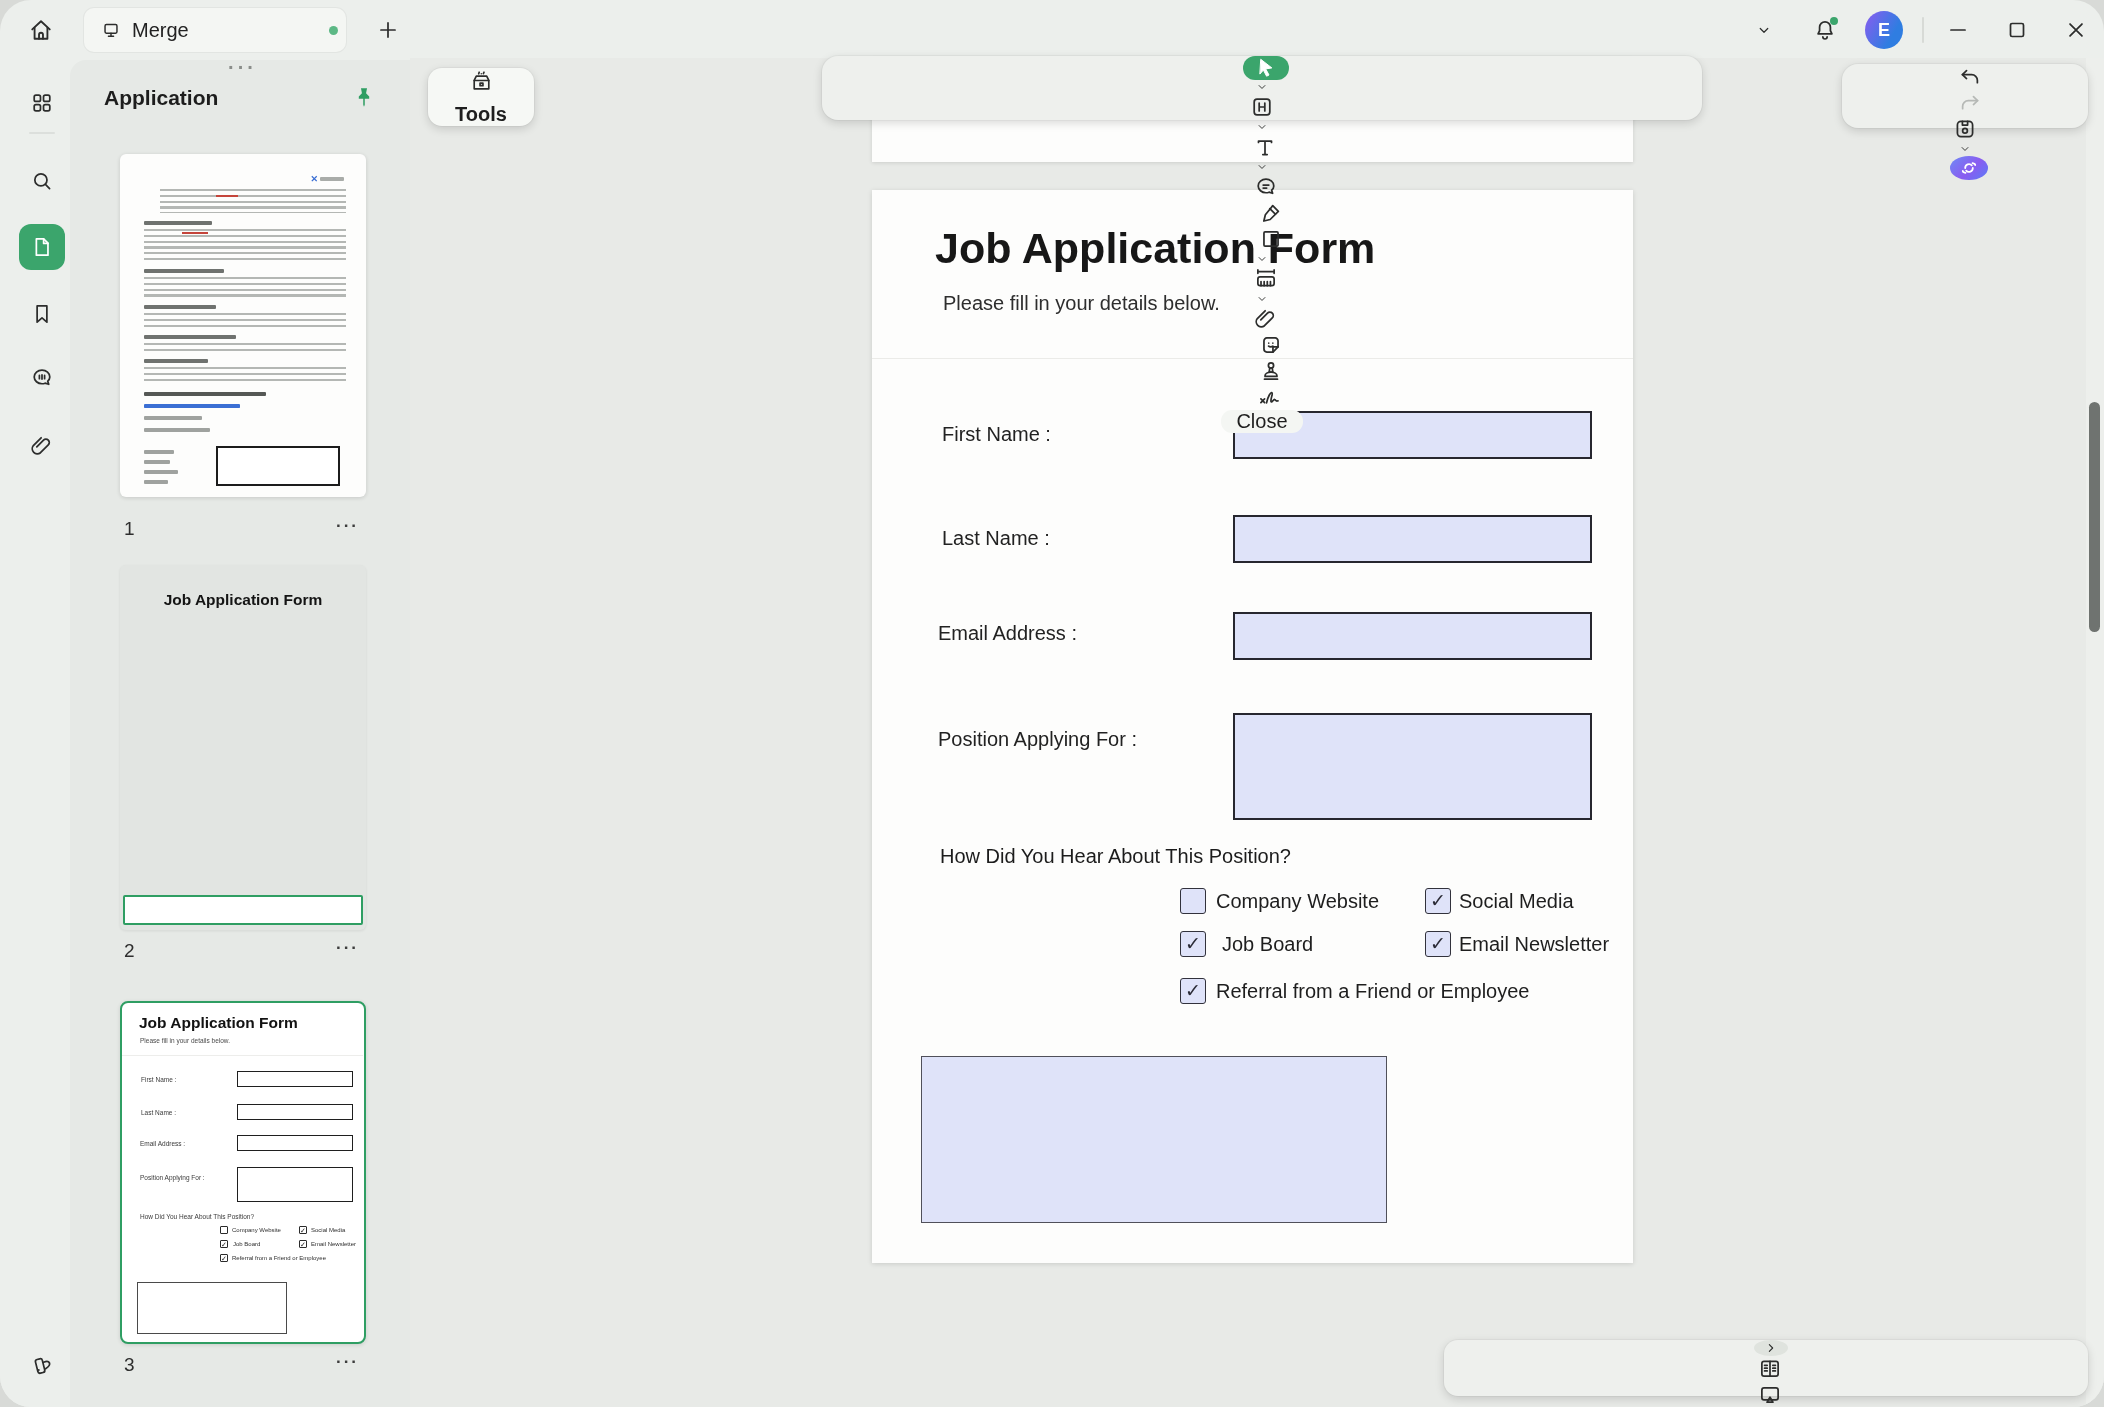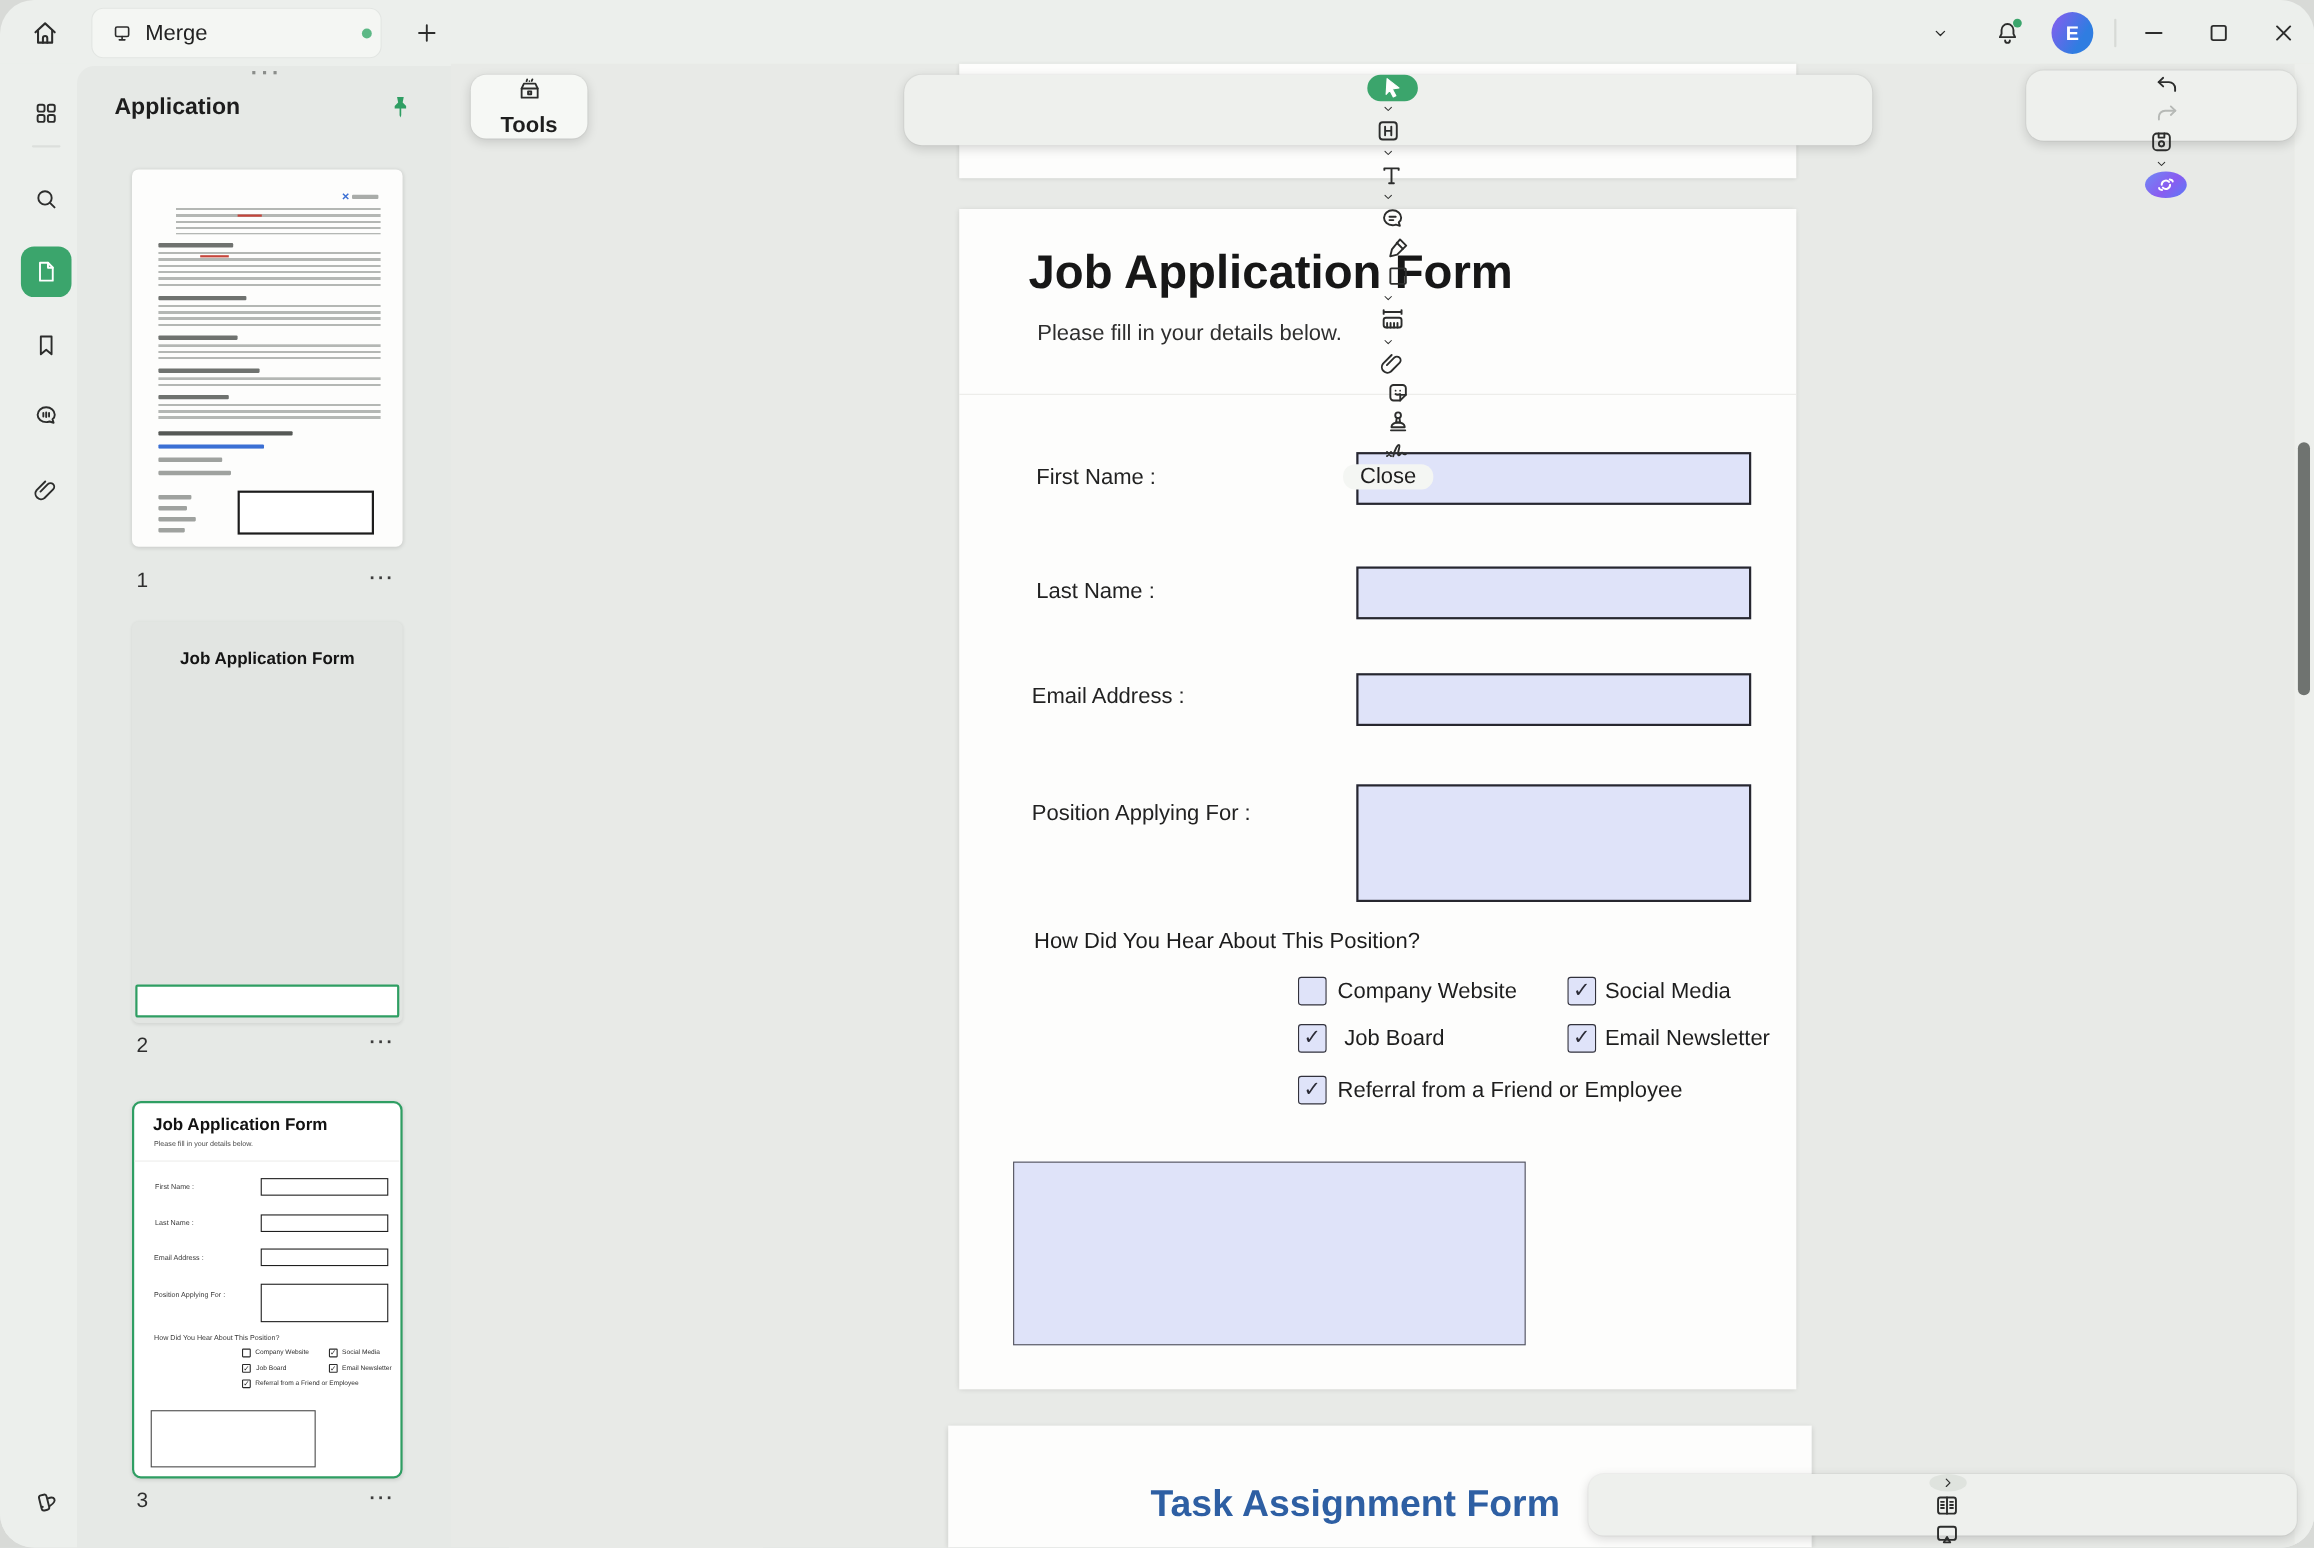--- a/index.html
+++ b/index.html
@@ -146,23 +146,20 @@
     <div class="abs cblabel" style="left:587px;top:741px;">Email Newsletter</div>
 
     <div class="abs cbx" style="left:308px;top:788px;width:26px;height:26px;" data-checked="true">
         <span class="tick">✓</span>
       </div>
     <div class="abs cblabel" style="left:344px;top:788px;">Referral from a Friend or Employee</div>
 
     <div class="abs" style="left:49px;top:866px;width:466px;height:167px;background:#dfe3f9;border:1.6px solid #50505a;"></div>
   </div>
 
-  <div class="abs" style="left:862px;top:1296px;width:785px;height:111px;background:#fdfdfc;box-shadow:0 1px 5px rgba(0,0,0,.13);">
-    <div class="abs" style="left:0;top:52px;width:740px;text-align:center;font-size:34px;font-weight:700;color:#2e5fa3;">Task Assignment Form</div>
-  </div>
 
   <div class="abs" style="left:2086px;top:58px;width:18px;height:1349px;background:#edefec;">
     <div class="abs" style="left:3px;top:344px;width:11px;height:230px;background:#6f7370;border-radius:6px;"></div>
   </div>
 
   <div class="abs" style="left:0;top:58px;width:70px;height:1349px;background:#ecefec;">
     <div class="abs ib" style="left:22px;top:25px;width:40px;height:40px;">
       <svg class="ic" viewBox="0 0 24 24">
         <rect x="4.8" y="4.8" width="5.8" height="5.8" rx="1.6"></rect>
           <rect x="13.4" y="4.8" width="5.8" height="5.8" rx="1.6"></rect>
@@ -303,21 +300,21 @@
     <svg class="ic" viewBox="0 0 24 24" style="width:25px;height:25px;">
       <path d="M5 11h14v8H5z"></path>
         <path d="M5 11l2-4.2h10L19 11"></path>
         <rect x="10.6" y="13.6" width="2.8" height="2.4"></rect>
       <path d="m9.3 4.6.5-1.5M13.8 4.4l.6-1.3"></path>
         <circle class="f" cx="11.8" cy="4.6" r=".7"></circle>
     </svg>
     <span style="font-size:20px;font-weight:600;color:#1e1e1e;">Tools</span>
   </div>
 
-  <div class="abs float" style="left:822px;top:68px;width:880px;height:64px;display:flex;align-items:center;">
+  <div class="abs float" style="left:822px;top:56px;width:880px;height:64px;display:flex;align-items:center;">
     <div class="ib" style="width:46px;height:46px;margin-left:7px;background:#3ba56c;border-radius:13px;">
       <svg class="ic" viewBox="0 0 24 24" style="width:24px;height:24px;">
         <path class="fw" d="M7 3.5l10.8 8.4-6.1 1 3.3 6.1-2.4 1.2-3.2-6.1-3.3 3.7z"></path>
       </svg>
     </div>
     <div class="ib chev" style="width:22px;height:40px;">
       <svg class="ic" viewBox="0 0 24 24">
           <path d="m7 9.5 5 5 5-5"></path>
         </svg>
     </div>

